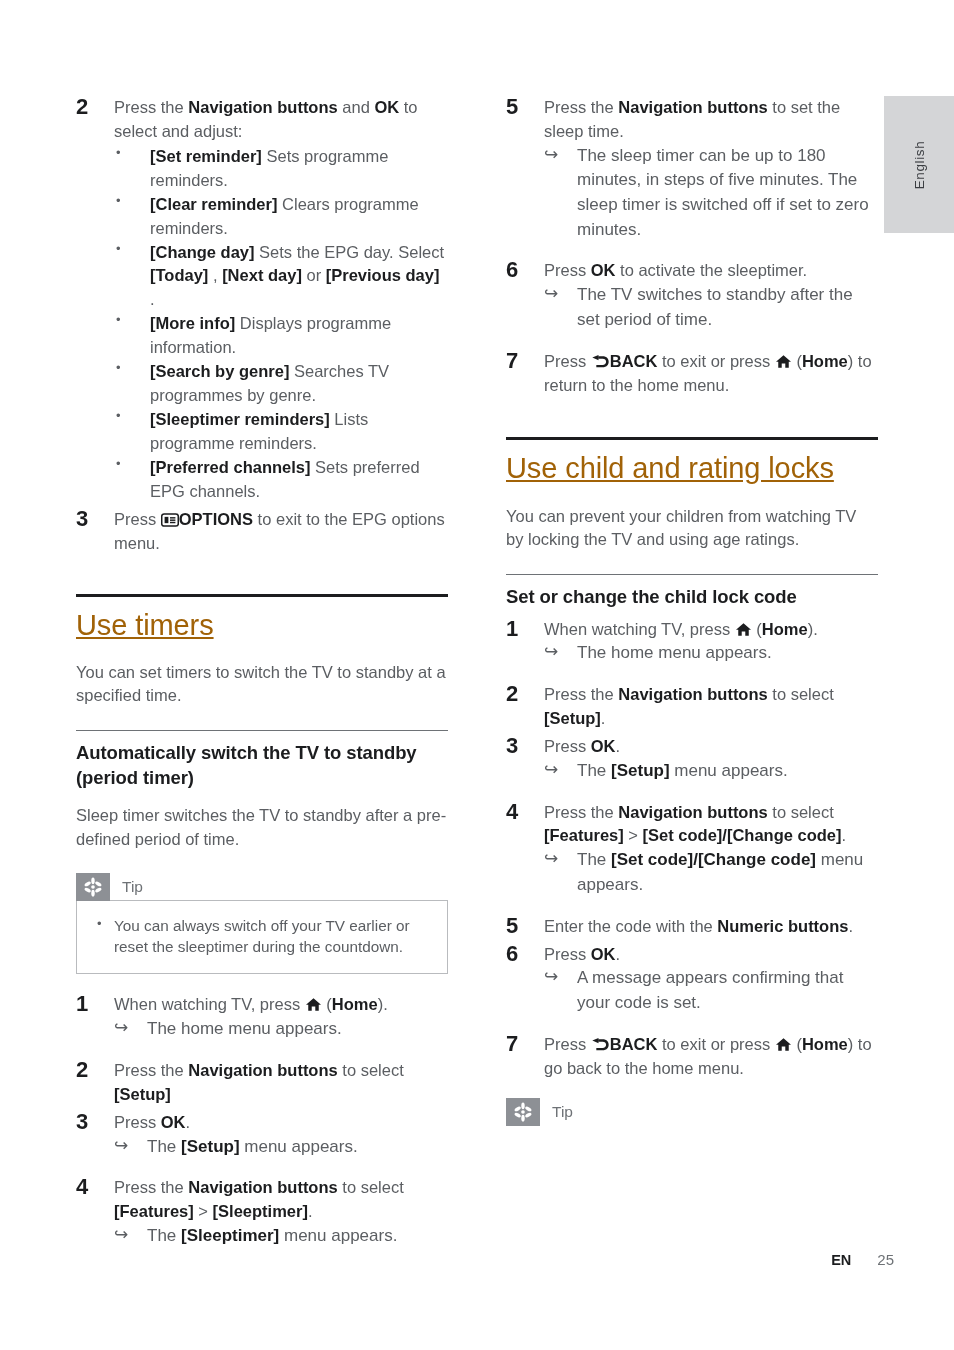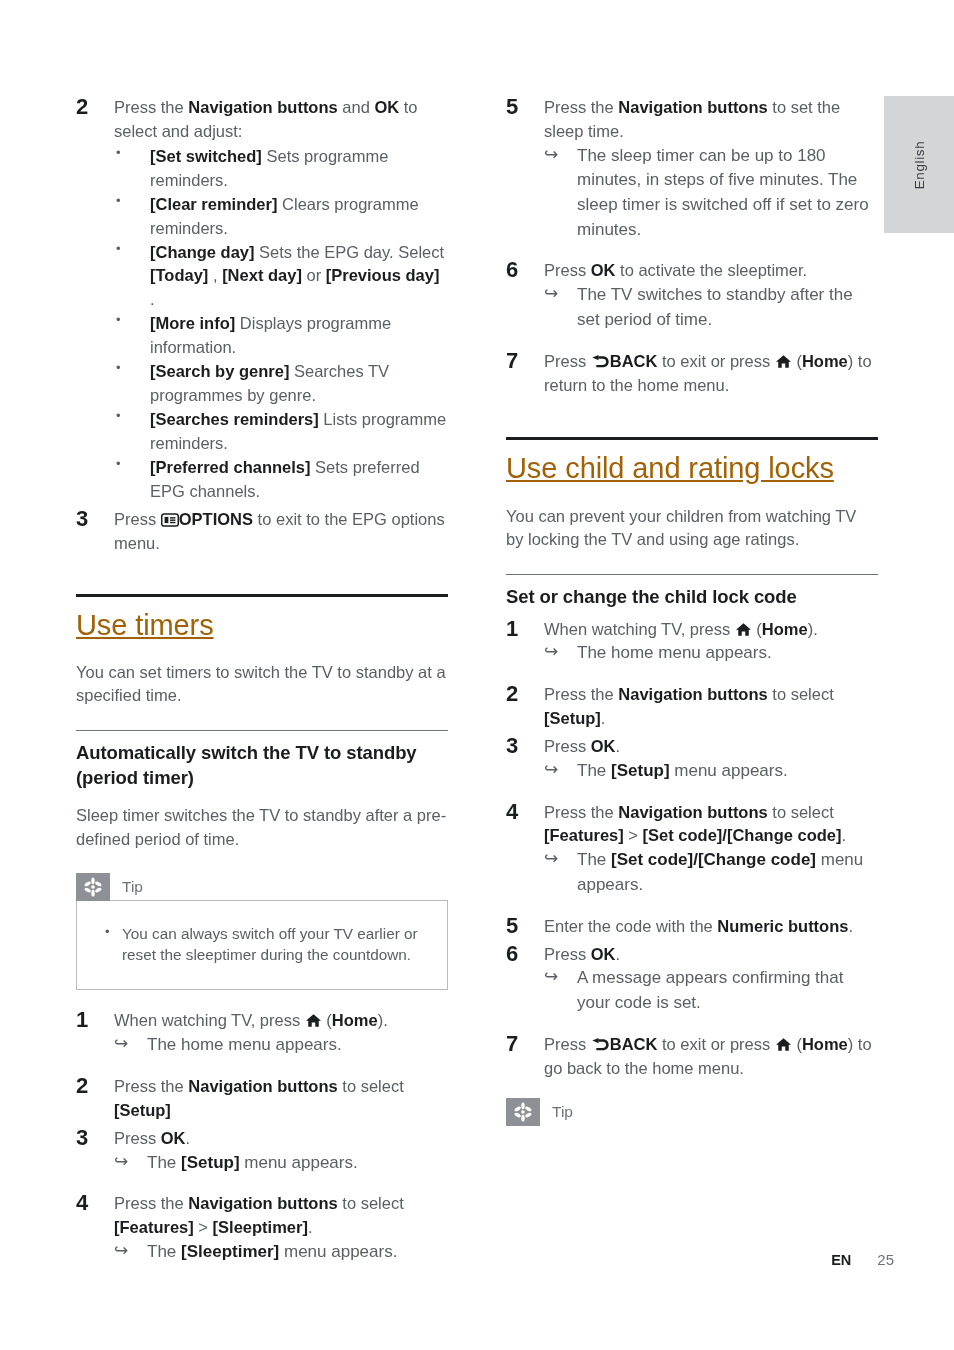--- a/index.html
+++ b/index.html
@@ -186,21 +186,21 @@
     font-size: 15.5px;
     color: #6e7276;
   }
   .tip-body {
     border: 1.2px solid #b9bbbe;
     border-top: 1.2px solid #b9bbbe;
     margin-top: -1px;
     padding: 11px 14px 12px 14px;
   }
   .tip-body ul {
-    margin: 12px;
+    margin: 4px;
     padding: 0;
     list-style: none;
   }
   .tip-body li {
     position: relative;
     padding-left: 19px;
     font-size: 15.3px;
     line-height: 1.34;
     color: #5b5e62;
   }
@@ -253,26 +253,26 @@
     <span class="lang-text">English</span>
   </div>
 
   <div class="col col-left">
 
     <div class="step">
       <div class="step-num">2</div>
       <div class="step-body">
         <span>Press the </span><span class="b">Navigation buttons</span><span> and </span><span class="b">OK</span><span> to select and adjust:</span>
         <ul class="blist">
-          <li><span class="b">[Set switched]</span><span> Sets programme reminders.</span></li>
+          <li><span class="b">[Set reminder]</span><span> Sets programme reminders.</span></li>
           <li><span class="b">[Clear reminder]</span><span> Clears programme reminders.</span></li>
           <li><span class="b">[Change day]</span><span> Sets the EPG day. Select </span><span class="b">[Today]</span><span> , </span><span class="b">[Next day]</span><span>  or </span><span class="b">[Previous day]</span><span> .</span></li>
           <li><span class="b">[More info]</span><span> Displays programme information.</span></li>
           <li><span class="b">[Search by genre]</span><span> Searches TV programmes by genre.</span></li>
-          <li><span class="b">[Searches reminders]</span><span> Lists programme reminders.</span></li>
+          <li><span class="b">[Sleeptimer reminders]</span><span> Lists programme reminders.</span></li>
           <li><span class="b">[Preferred channels]</span><span> Sets preferred EPG channels.</span></li>
         </ul>
       </div>
     </div>
 
     <div class="step">
       <div class="step-num">3</div>
       <div class="step-body">
         <span>Press </span><span class="ico ico-options"><svg viewBox="0 0 20 15" width="18" height="14">
               <rect x="0.8" y="0.8" width="18.4" height="13.4" rx="2.6" ry="2.6" fill="none" stroke="#1c1d1f" stroke-width="1.7"></rect>

